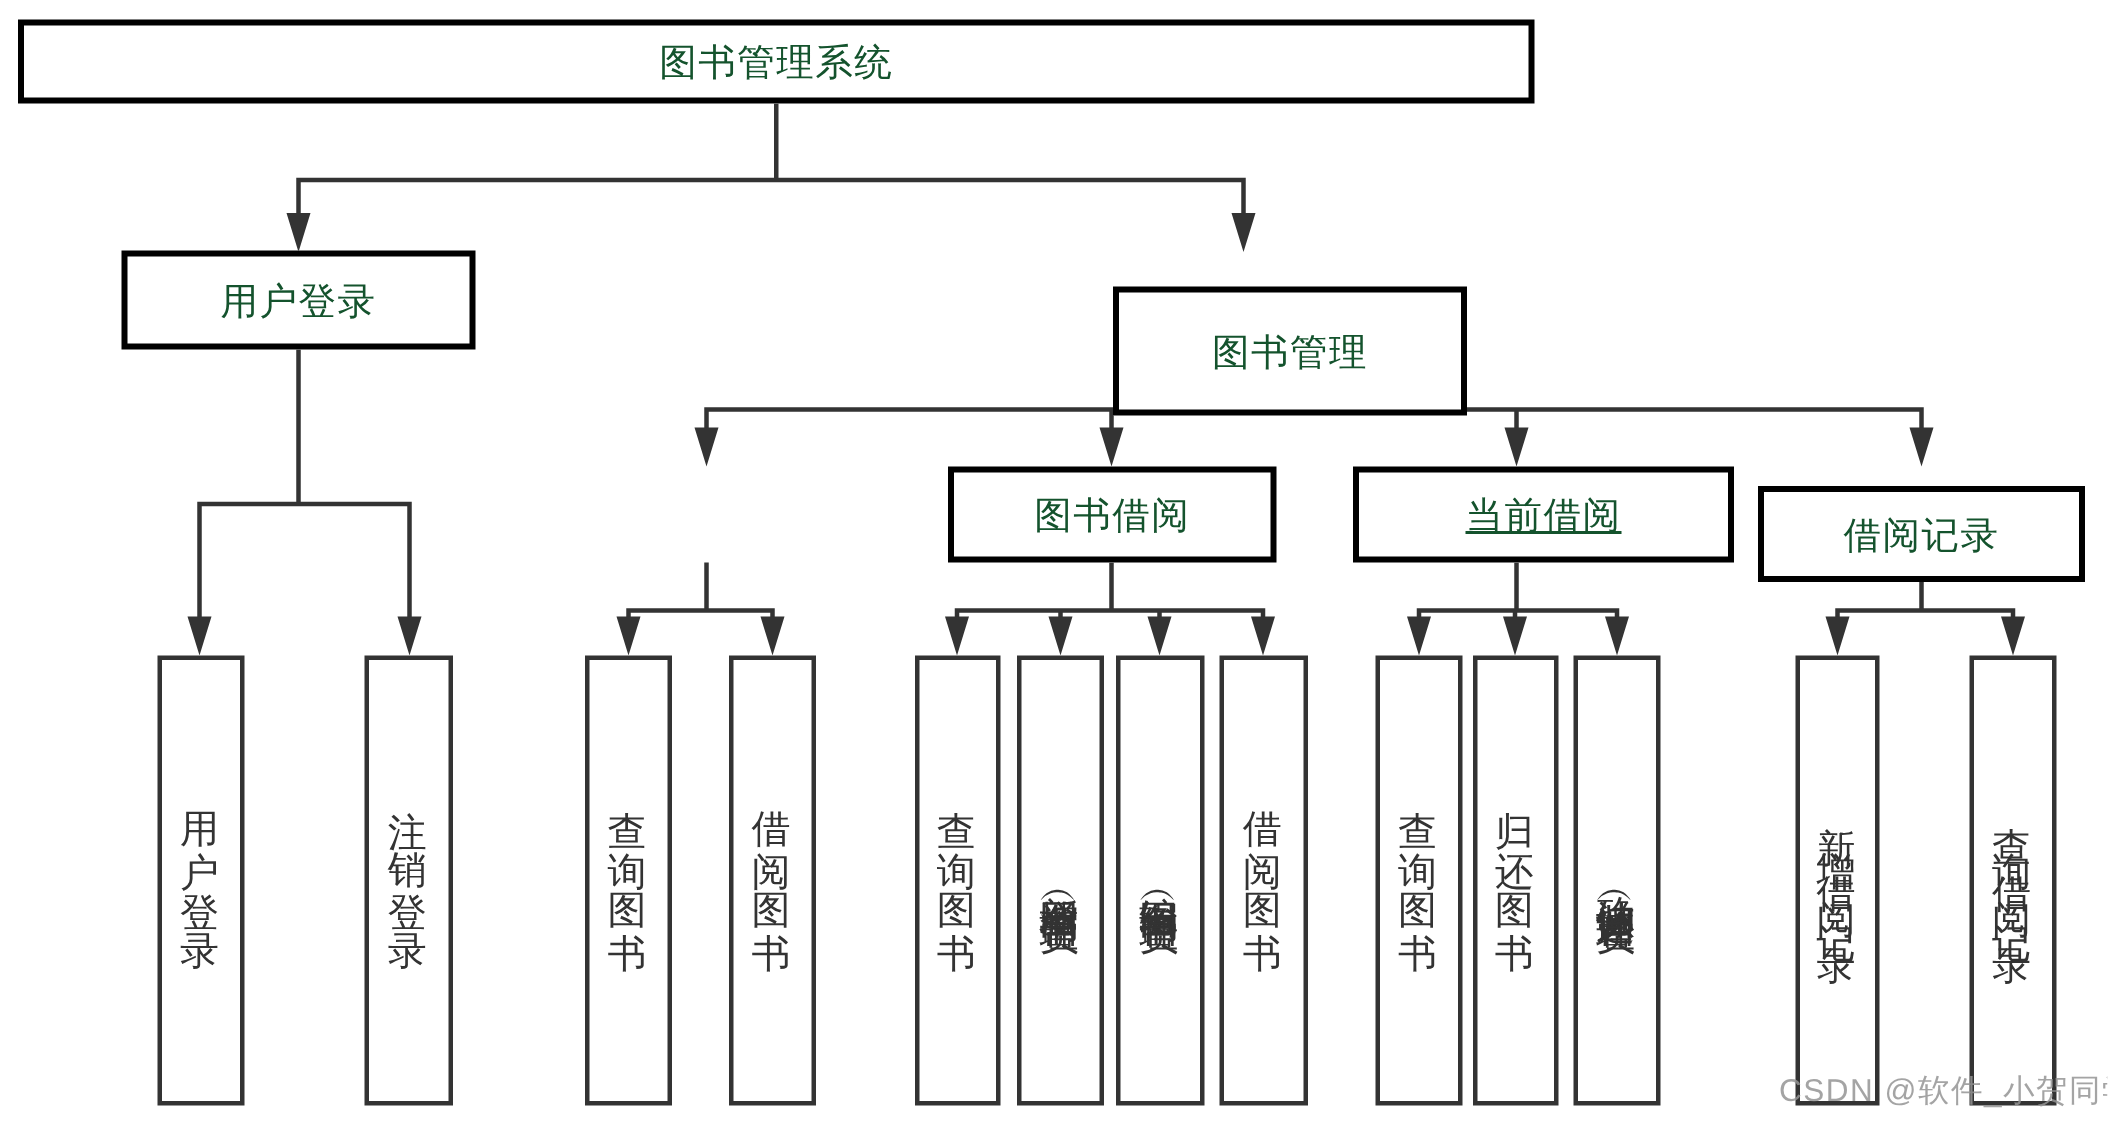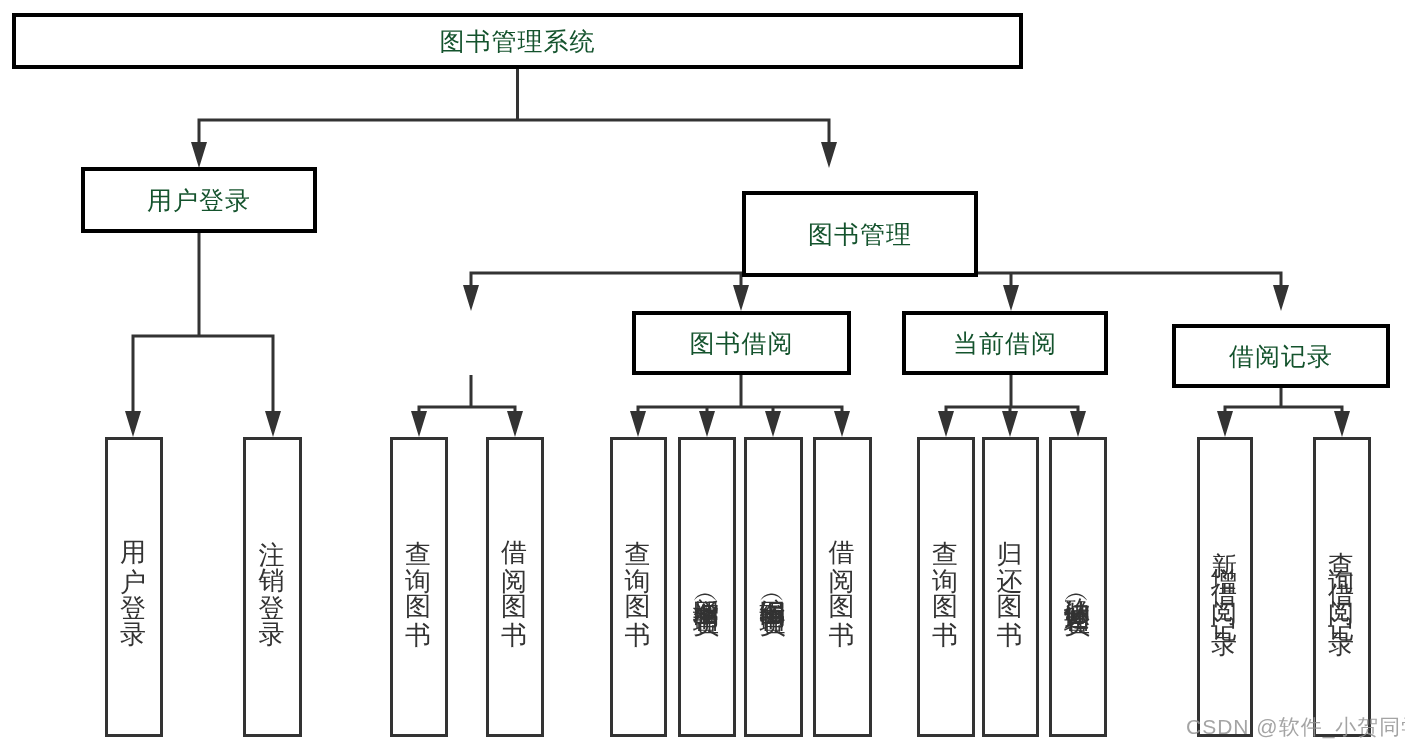--- a/index.html
+++ b/index.html
@@ -113,21 +113,21 @@
       M1217 411 h16 L1225 437 z
       M1334 411 h16 L1342 437 z"></path>
   </svg>
 
   <div class="box" style="left:12px;top:13px;width:1011px;height:56px;">图书管理系统</div>
 
   <div class="box" style="left:81px;top:167px;width:236px;height:66px;">用户登录</div>
   <div class="box" style="left:742px;top:167px;width:236px;height:86px;margin-top:24px;">图书管理</div>
 
   <div class="box" style="left:632px;top:311px;width:219px;height:64px;">图书借阅</div>
-  <div class="box" style="left:902px;top:311px;width:206px;height:64px;">当前借阅</div>
+  <div class="box" style="left:902px;top:311px;width:254px;height:64px;text-decoration:underline;">当前借阅</div>
   <div class="box" style="left:1172px;top:311px;width:218px;height:64px;margin-top:13px;">借阅记录</div>
 
   <div class="vbox ls-wide" style="left:105px;width:58px;">用户登录</div>
   <div class="vbox ls-wide" style="left:243px;width:59px;">注销登录</div>
 
   <div class="vbox ls-wide" style="left:390px;width:58px;">查询图书</div>
   <div class="vbox ls-wide" style="left:486px;width:58px;">借阅图书</div>
 
   <div class="vbox ls-wide" style="left:610px;width:57px;">查询图书</div>
   <div class="vbox ls-tight" style="left:678px;width:58px;">新增图书（管理员）</div>

